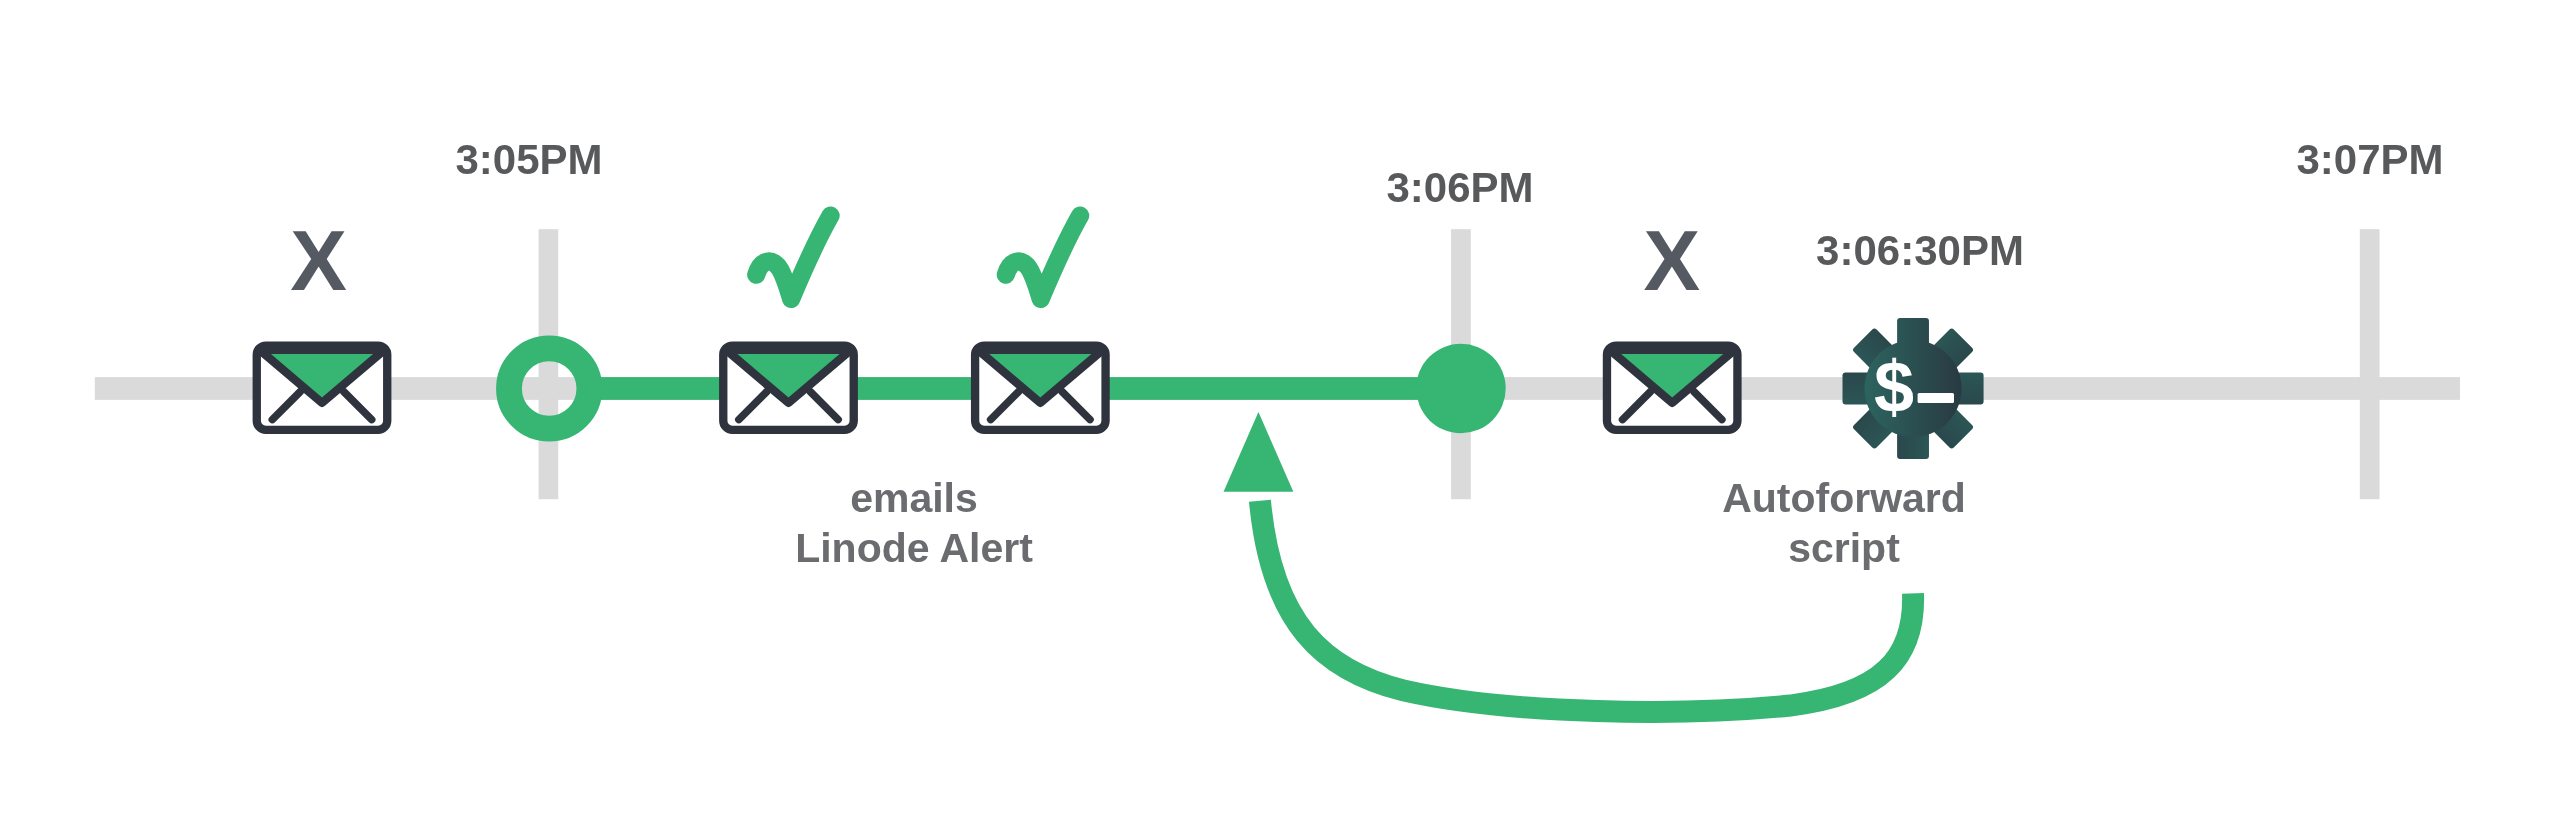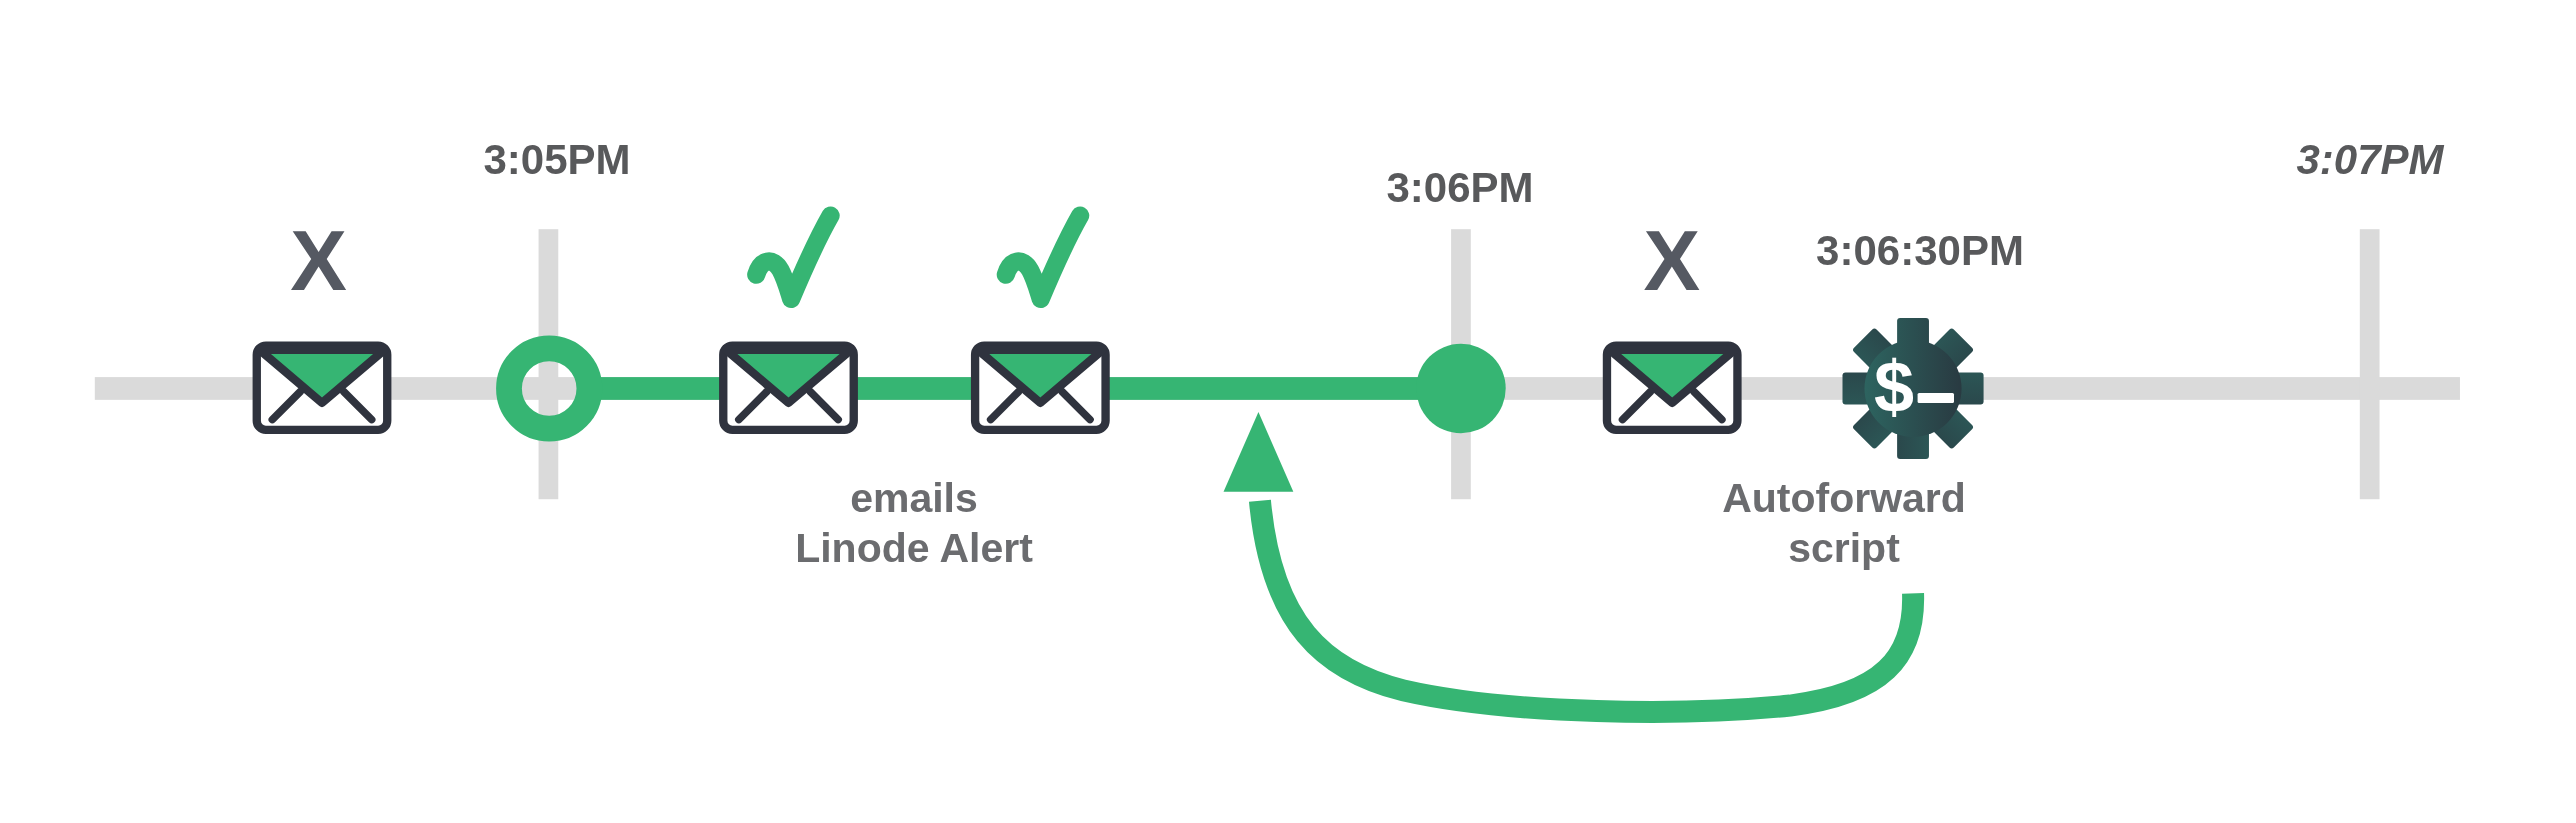--- a/index.html
+++ b/index.html
@@ -37,23 +37,23 @@
   .caption{
     position:absolute;
     transform:translateX(-50%);
     text-align:center;
     font-weight:bold;
     color:var(--caption-ink);
     font-size:41px;
     line-height:50px;
     white-space:nowrap;
   }
-  .t-305{left:557px;top:139px;text-align:center;}
+  .t-305{left:529px;top:139px;text-align:center;}
   .t-306{left:1460px;top:139px;margin-top:28px;}
-  .t-307{left:2370px;top:139px;font-style:italic;}
+  .t-307{left:2370px;top:139px;}
   .t-30630{left:1920px;top:230px;}
   .cap-alerts{left:914px;top:473px;}
   .cap-autofwd{left:1844px;top:473px;}
 </style>
 </head>
 <body>
 
 <div class="stage">
 
   <svg width="2576" height="824" viewBox="0 0 3396 1086">

